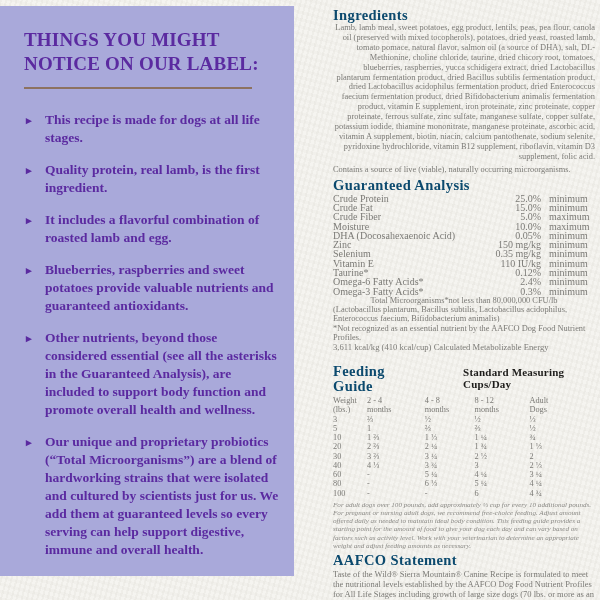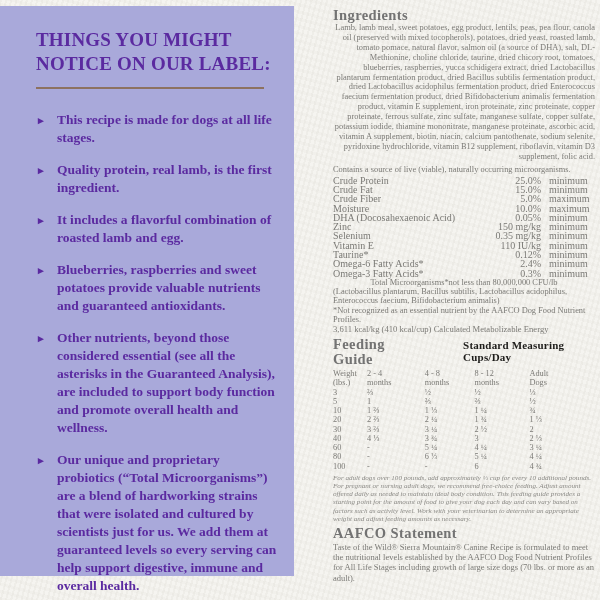--- a/index.html
+++ b/index.html
@@ -14,21 +14,21 @@
     position:absolute; inset:0;
     background:
       repeating-linear-gradient(105deg, rgba(220,218,210,.25) 0 2px, rgba(255,255,255,0) 2px 5px),
       repeating-linear-gradient(15deg, rgba(225,223,216,.2) 0 3px, rgba(255,255,255,0) 3px 7px),
       #f5f4f0;
   }
   
   .left-panel {
     position:absolute; left:0; top:6px; width:294px; height:570px;
     background:#a9a9da;
-    padding:22px 14px 10px 36px;
+    padding:22px 14px 10px 24px;
   }
   .panel-title {
     font-size:19px; font-weight:bold; line-height:1.25;
     color:#5b2aa0; letter-spacing:.2px;
   }
   .panel-divider {
     border:none; border-top:2px solid #8d7260;
     margin:11px 4px 0 0; width:228px;
   }
   .bullet-list { margin-top:22px; }
@@ -38,42 +38,42 @@
   }
   .bullet-item .marker {
     position:absolute; left:2px; top:0; font-size:11px; line-height:18px;
   }
   
   .right-col {
     position:absolute; left:333px; top:8px; width:262px;
     color:#7b7a76;
   }
   .sec-heading {
-    font-size:14.5px; font-weight:bold; color:#737373;
+    font-size:14.5px; font-weight:bold; color:#0c4a6e;
     letter-spacing:.4px; line-height:15px; margin-top:3px;
   }
   .body-text { font-size:8.4px; line-height:9.9px; text-align:right; }
   .note-text { font-size:8.4px; line-height:10px; margin-top:3px; }
   
   .ga-table { margin-top:1px; }
   .ga-row {
     display:grid; grid-template-columns:1fr 62px 54px;
     font-size:10px; line-height:9.3px;
   }
   .ga-row .ga-value { text-align:right; }
   .ga-row .ga-qual { padding-left:8px; }
   .ga-total {
     display:flex; justify-content:center;
     font-size:8.4px; line-height:9.3px;
   }
   .ga-detail, .ga-footnote { font-size:8.4px; line-height:9.2px; }
   
   .calorie-body { font-size:8.6px; line-height:10px; }
   
-  .fg-heading-row { display:flex; align-items:baseline; margin-top:3px; }
+  .fg-heading-row { display:flex; align-items:baseline; margin-top:12px; }
   .fg-sub {
     font-size:11px; font-weight:bold; color:#1d1c1a; margin-left:12px;
     letter-spacing:.2px;
     padding-left:35px;
   }
   .fg-table { margin-top:2px; }
   .fg-hrow, .fg-row {
     display:grid; grid-template-columns:13% 22% 19% 21% 25%;
     text-align:left; font-size:8.3px; line-height:9.2px;
   }
@@ -102,20 +102,21 @@
       <div class="bullet-item"><span class="marker">▸</span><span>Our unique and proprietary probiotics (“Total Microorganisms”) are a blend of hardworking strains that were isolated and cultured by scientists just for us. We add them at guaranteed levels so every serving can help support digestive, immune and overall health.</span></div>
     </div>
 </div>
 
 <div class="right-col">
 
   <div class="sec-heading" style="margin-top:0">Ingredients</div>
   <div class="body-text">Lamb, lamb meal, sweet potatoes, egg product, lentils, peas, pea flour, canola oil (preserved with mixed tocopherols), potatoes, dried yeast, roasted lamb, tomato pomace, natural flavor, salmon oil (a source of DHA), salt, DL-Methionine, choline chloride, taurine, dried chicory root, tomatoes, blueberries, raspberries, yucca schidigera extract, dried Lactobacillus plantarum fermentation product, dried Bacillus subtilis fermentation product, dried Lactobacillus acidophilus fermentation product, dried Enterococcus faecium fermentation product, dried Bifidobacterium animalis fermentation product, vitamin E supplement, iron proteinate, zinc proteinate, copper proteinate, ferrous sulfate, zinc sulfate, manganese sulfate, copper sulfate, potassium iodide, thiamine mononitrate, manganese proteinate, ascorbic acid, vitamin A supplement, biotin, niacin, calcium pantothenate, sodium selenite, pyridoxine hydrochloride, vitamin B12 supplement, riboflavin, vitamin D3 supplement, folic acid.</div>
   <div class="note-text">Contains a source of live (viable), naturally occurring microorganisms.</div>
 
+  <div class="sec-heading">Guaranteed Analysis</div>
   <div class="ga-table">
       <div class="ga-row">
         <span class="ga-name">Crude Protein</span>
         <span class="ga-value">25.0%</span>
         <span class="ga-qual">minimum</span>
       </div>
       <div class="ga-row">
         <span class="ga-name">Crude Fat</span>
         <span class="ga-value">15.0%</span>
         <span class="ga-qual">minimum</span>

